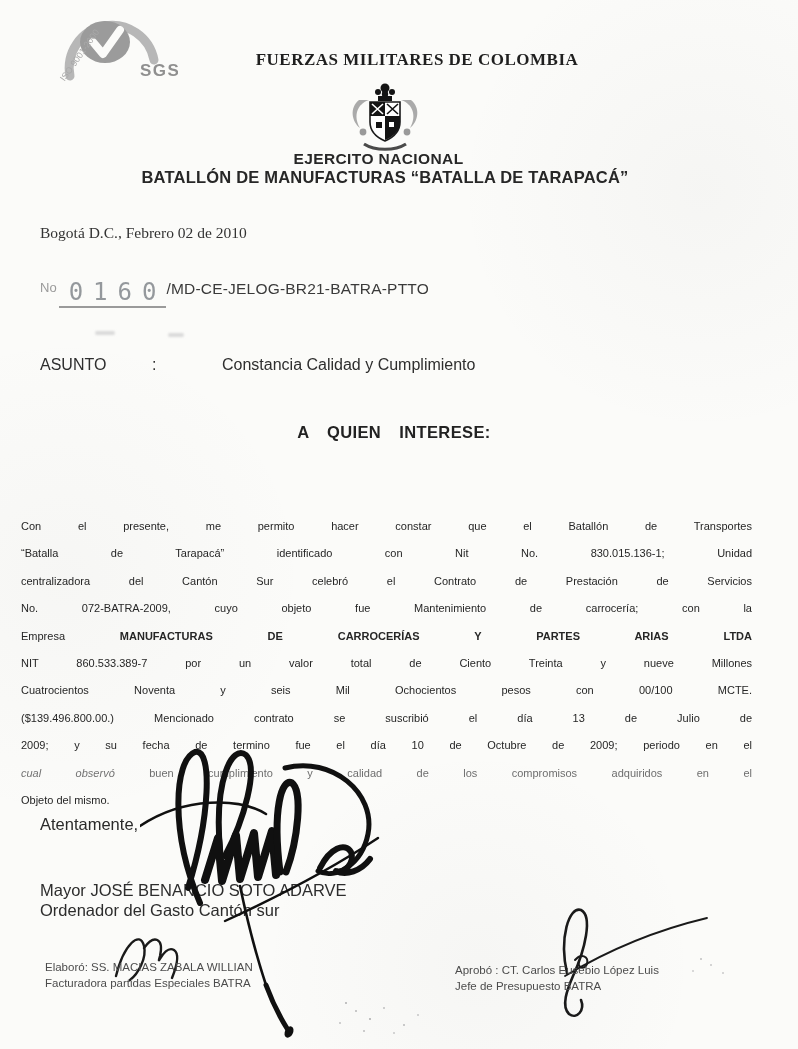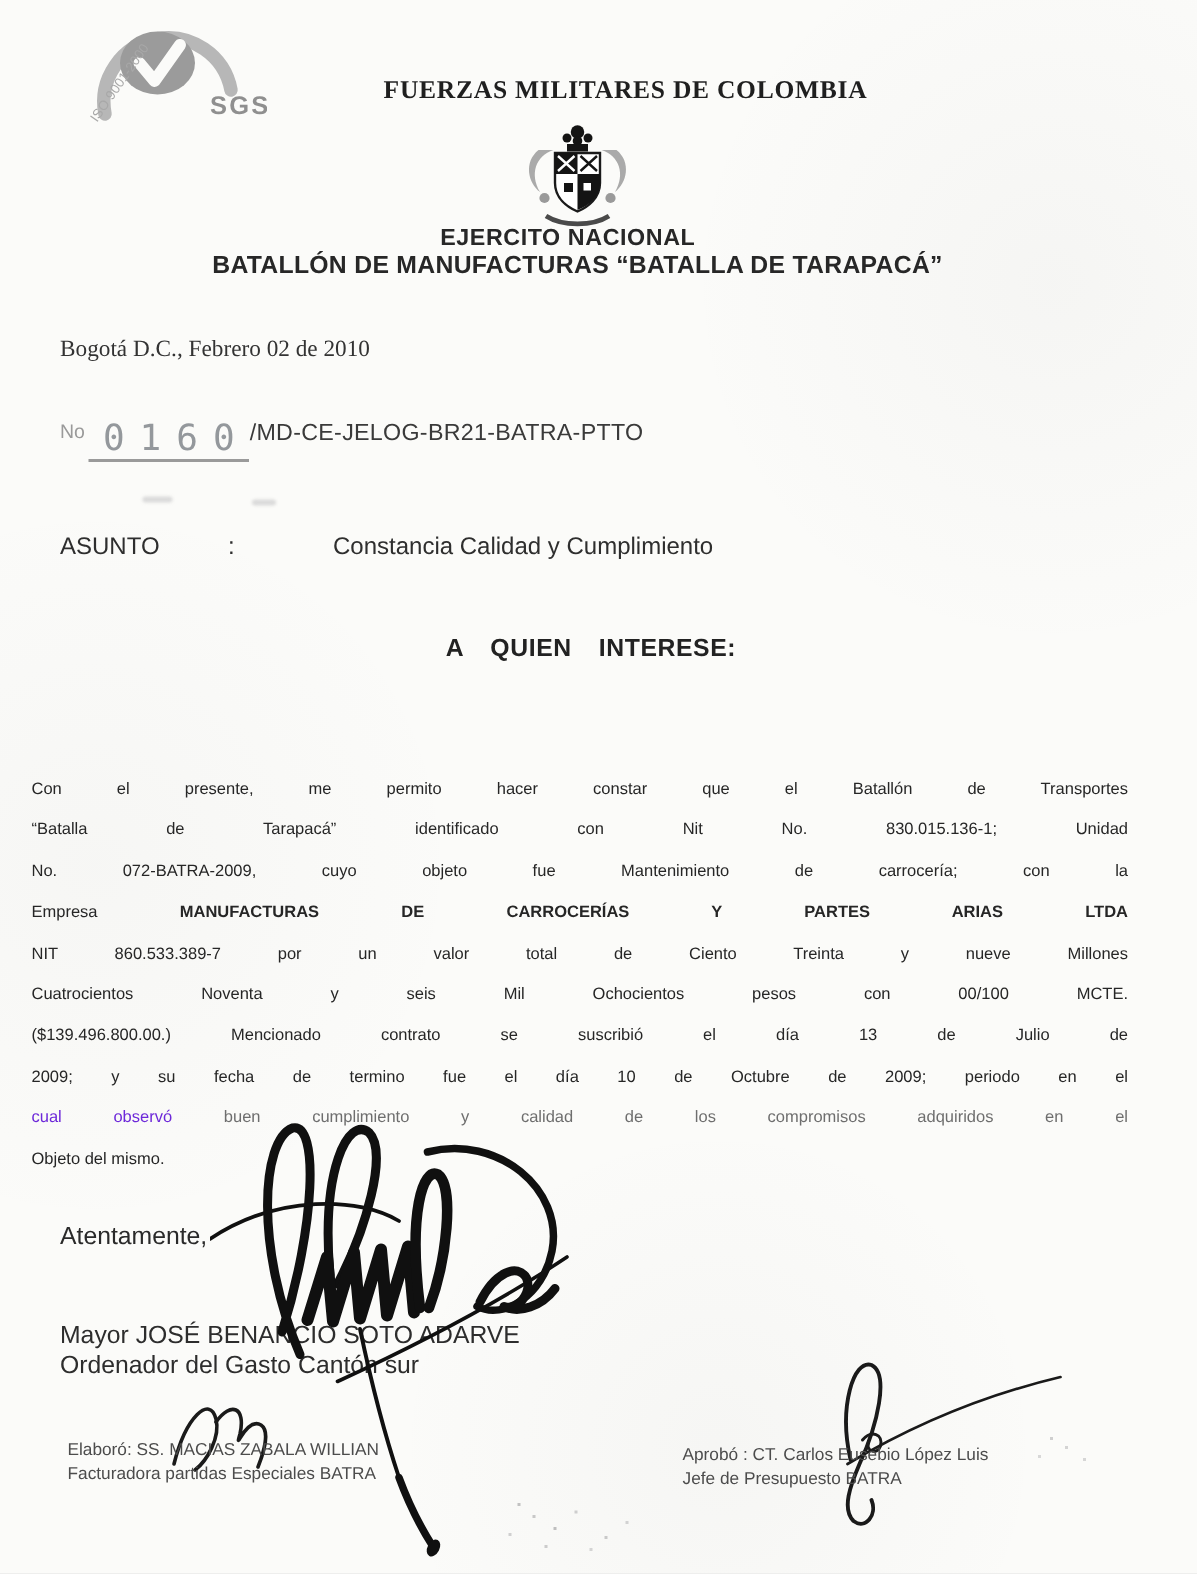--- a/index.html
+++ b/index.html
@@ -86,21 +86,21 @@
   }
 
   .body-text {
     position:absolute; left:21px; top:513px; width:731px;
     font-size:11px; line-height:27.4px; color:#262626;
   }
   .body-line { text-align:justify; text-align-last:justify; }
   .body-line.no-just { text-align-last:left; }
   .body-line .b { font-weight:bold; }
   .body-line.faded { color:#6e6e6e; }
-  .body-line .light { color:#6d28d9; }
+  .body-line .light { color:#737373;font-style:italic; }
 
   .closing     { position:absolute; left:40px; top:815px; font-size:16.5px; color:#2a2a2a; }
   .signer-name { position:absolute; left:40px; top:881px; font-size:16.5px; color:#2d2d2d; }
   .signer-title{ position:absolute; left:40px; top:901px; font-size:16.5px; color:#2d2d2d; }
 
   .footer-left  { position:absolute; left:45px;  top:959px; font-size:11.5px; line-height:16px; color:#4c4c4c; }
   .footer-right { position:absolute; left:455px; top:962px; font-size:11.5px; line-height:16px; color:#4c4c4c; }
 
   .sig { position:absolute; pointer-events:none; }
   .sig-main  { left:140px; top:738px; }
@@ -173,20 +173,21 @@
     <span class="subject-label">ASUNTO</span>
     <span class="subject-colon">:</span>
     <span class="subject-value">Constancia Calidad y Cumplimiento</span>
   </div>
 
   <div class="salutation">A QUIEN INTERESE:</div>
 
   <div class="body-text">
       <div class="body-line"><span>Con el presente, me permito hacer constar que el Batallón de Transportes</span></div>
       <div class="body-line"><span>“Batalla de Tarapacá” identificado con Nit No. 830.015.136-1; Unidad</span></div>
+      <div class="body-line"><span>centralizadora del Cantón Sur celebró el Contrato de Prestación de Servicios</span></div>
       <div class="body-line"><span>No. 072-BATRA-2009, cuyo objeto fue Mantenimiento de carrocería; con la</span></div>
       <div class="body-line"><span>Empresa </span><span class="b">MANUFACTURAS DE CARROCERÍAS Y PARTES ARIAS LTDA</span></div>
       <div class="body-line"><span>NIT 860.533.389-7 por un valor total de Ciento Treinta y nueve Millones</span></div>
       <div class="body-line"><span>Cuatrocientos Noventa y seis Mil Ochocientos pesos con 00/100 MCTE.</span></div>
       <div class="body-line"><span>($139.496.800.00.) Mencionado contrato se suscribió el día 13 de Julio de</span></div>
       <div class="body-line"><span>2009; y su fecha de termino fue el día 10 de Octubre de 2009; periodo en el</span></div>
       <div class="body-line faded"><span class="light">cual observó </span><span>buen cumplimiento y calidad de los compromisos adquiridos en el</span></div>
       <div class="body-line no-just"><span>Objeto del mismo.</span></div>
     </div>
 

